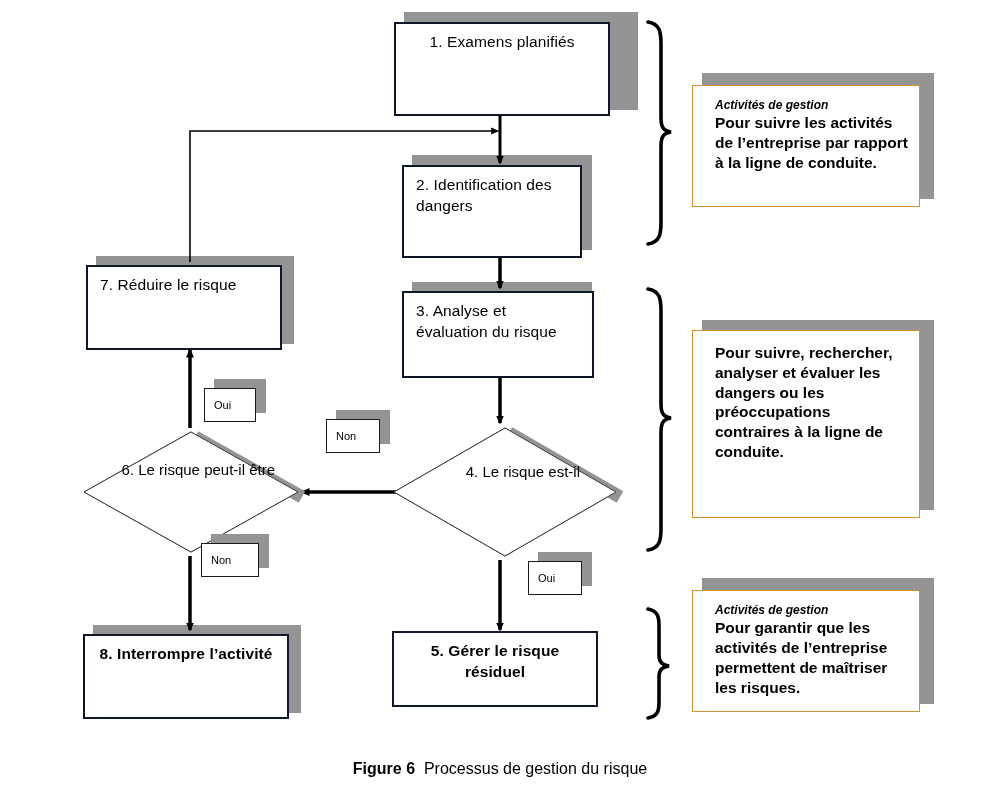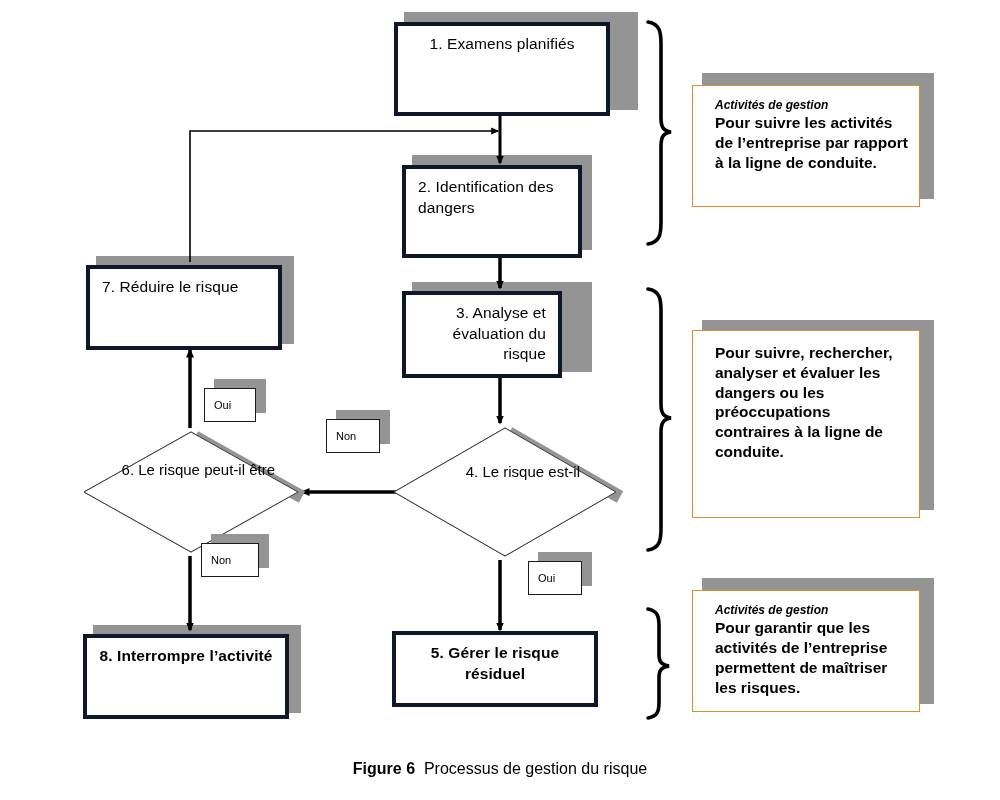--- a/index.html
+++ b/index.html
@@ -10,21 +10,21 @@
     color:#000;
     overflow:hidden;
   }
   #stage{position:relative;width:1000px;height:800px;}
 
   
   .pbox{
     position:absolute;
     box-sizing:border-box;
     background:#ffffff;
-    border:4px solid #0f172a;
+    border:2px solid #0f172a;
     z-index:5;
   }
   .pshadow{
     position:absolute;
     background:#949494;
     z-index:3;
   }
   .pbox .txt{
     display:block;
     padding:8px 12px 0 12px;
@@ -136,21 +136,21 @@
   <div class="pbox center" style="left:394px;top:22px;width:216px;height:94px;">
     <span class="txt">1. Examens planifiés</span>
   </div>
 
   <div class="pshadow" style="left:412px;top:155px;width:180px;height:95px;"></div>
   <div class="pbox" style="left:402px;top:165px;width:180px;height:93px;">
     <span class="txt">2. Identification des dangers</span>
   </div>
 
   <div class="pshadow" style="left:412px;top:282px;width:180px;height:90px;"></div>
-  <div class="pbox" style="left:402px;top:291px;width:160px;height:87px;text-align:right;">
+  <div class="pbox" style="left:402px;top:291px;width:192px;height:87px;">
     <span class="txt">3. Analyse et évaluation du risque</span>
   </div>
 
   <div class="pshadow" style="left:96px;top:256px;width:198px;height:88px;"></div>
   <div class="pbox" style="left:86px;top:265px;width:196px;height:85px;">
     <span class="txt">7. Réduire le risque</span>
   </div>
 
   <div class="diamond" style="left:80px;top:428px;width:222px;height:128px;">
     <svg width="222" height="128" viewBox="0 0 222 128">

